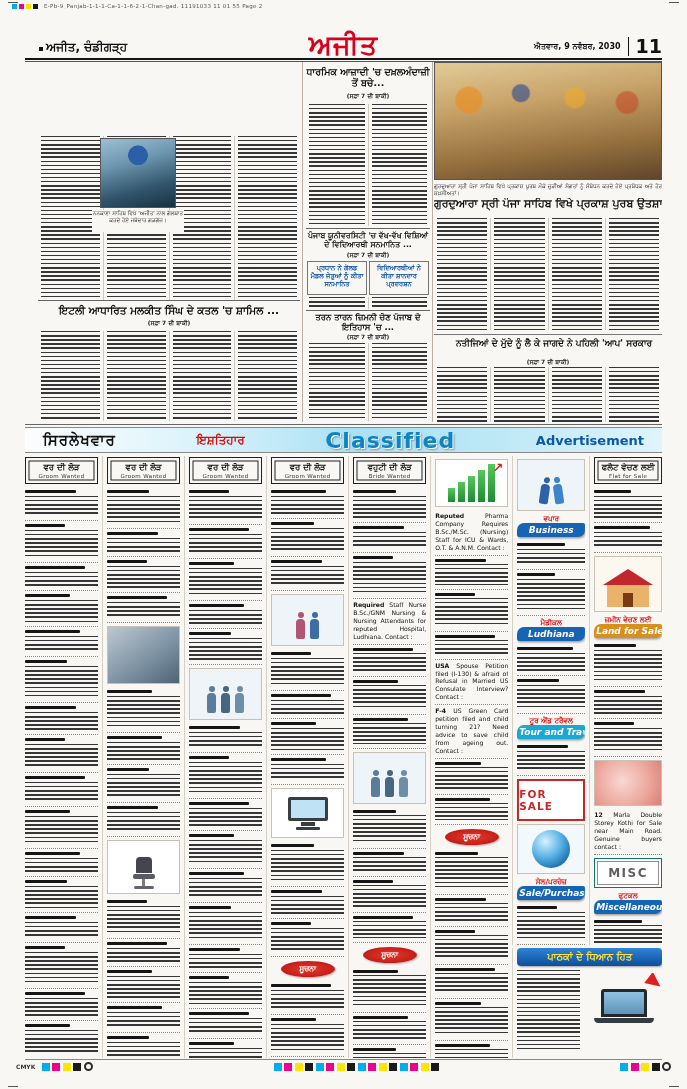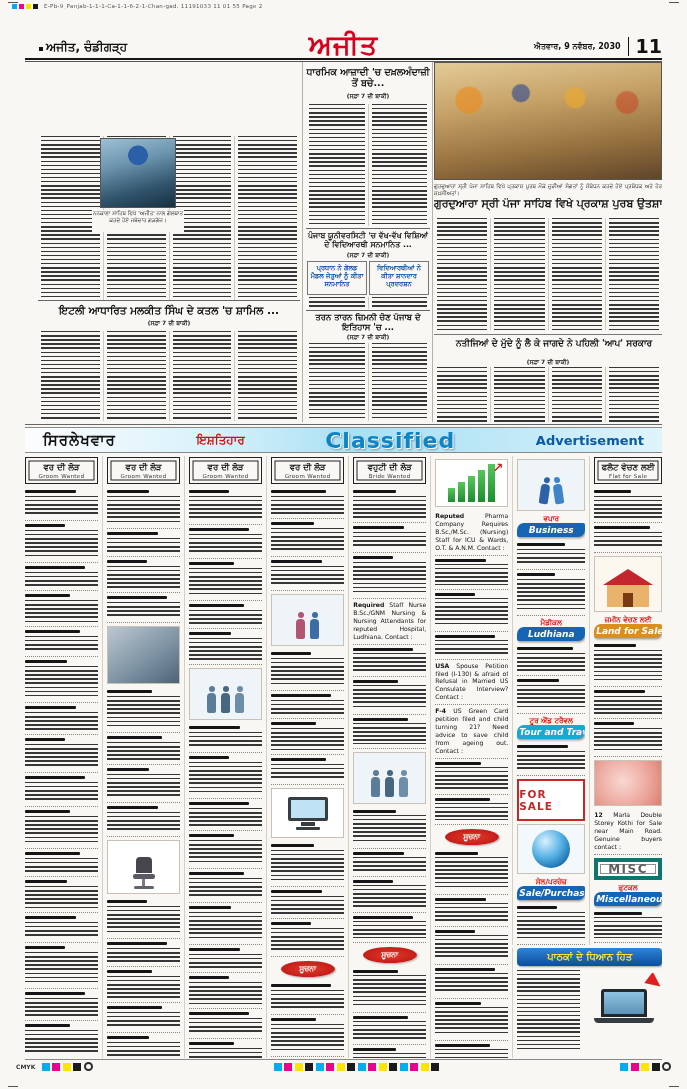--- a/index.html
+++ b/index.html
@@ -74,21 +74,21 @@
 .base{width:24px;height:2.5px;background:#383d42;display:block;margin-top:1px;border-radius:1px;}
 .clip-chair{height:54px;flex-direction:column;align-items:center;justify-content:flex-end;padding-bottom:4px;}
 .cback{width:16px;height:16px;background:#45454e;border-radius:4px 4px 0 0;display:block;}
 .cseat{width:22px;height:5px;background:#5a5a64;border-radius:2px;display:block;margin-top:1px;}
 .cpole{width:3px;height:7px;background:#7c7c84;display:block;}
 .cbase{width:20px;height:3px;background:#63636b;border-radius:2px;display:block;}
 .clip-photo{height:58px;background:linear-gradient(145deg,#bcc8d1,#7f94a4 55%,#4e6475);}
 .clip-hand{height:46px;background:radial-gradient(circle at 42% 45%,#f8d8d2,#eca79d 58%,#d97f72);}
 .clip-forsale{height:42px;align-items:center;border:2px solid #c62828;}
 .fs-text{color:#c62828;font-weight:bold;font-size:10.5px;letter-spacing:1px;text-align:left;}
-.clip-misc{height:22px;border:4px solid #0f766e;box-shadow:inset 0 0 0 2px #fff,inset 0 0 0 3px #8f8f8f;}
+.clip-misc{height:30px;align-items:center;border:1px solid #0f766e;box-shadow:inset 0 0 0 2px #fff,inset 0 0 0 3px #8f8f8f;}
 .misc-text{color:#5f5f5f;font-weight:bold;font-size:12px;letter-spacing:1.5px;}
 .clip-laptop{width:76px;height:66px;border:none;background:transparent;flex-direction:column;align-items:center;justify-content:center;flex:none;}
 .lscr{width:46px;height:28px;background:linear-gradient(#8fc3e2,#5d93b6);border:3px solid #23282c;border-radius:3px 3px 0 0;display:block;}
 .lbase{width:60px;height:5px;background:#343b41;border-radius:1px 1px 5px 5px;display:block;margin-top:1px;}
 .larrow{position:absolute;top:2px;right:0;width:0;height:0;border-top:7px solid transparent;border-bottom:7px solid transparent;border-left:15px solid #e01f1f;transform:rotate(38deg);display:block;}
 .readers-banner{background:linear-gradient(#2f84d8,#0b4e9b);color:#ffe23a;font-weight:bold;font-size:10px;text-align:center;padding:3px 0;border-radius:4px;box-shadow:1px 1px 2px rgba(0,0,0,.35);white-space:nowrap;overflow:hidden;}
 .readers-body{display:flex;gap:6px;margin-top:4px;align-items:flex-start;}
 .readers-text{flex:1;height:82px;}
 #footer{position:absolute;left:0;top:1062px;width:687px;display:flex;align-items:center;justify-content:space-between;padding:0 16px;}
 .reg-group{display:flex;gap:2.5px;align-items:center;}

